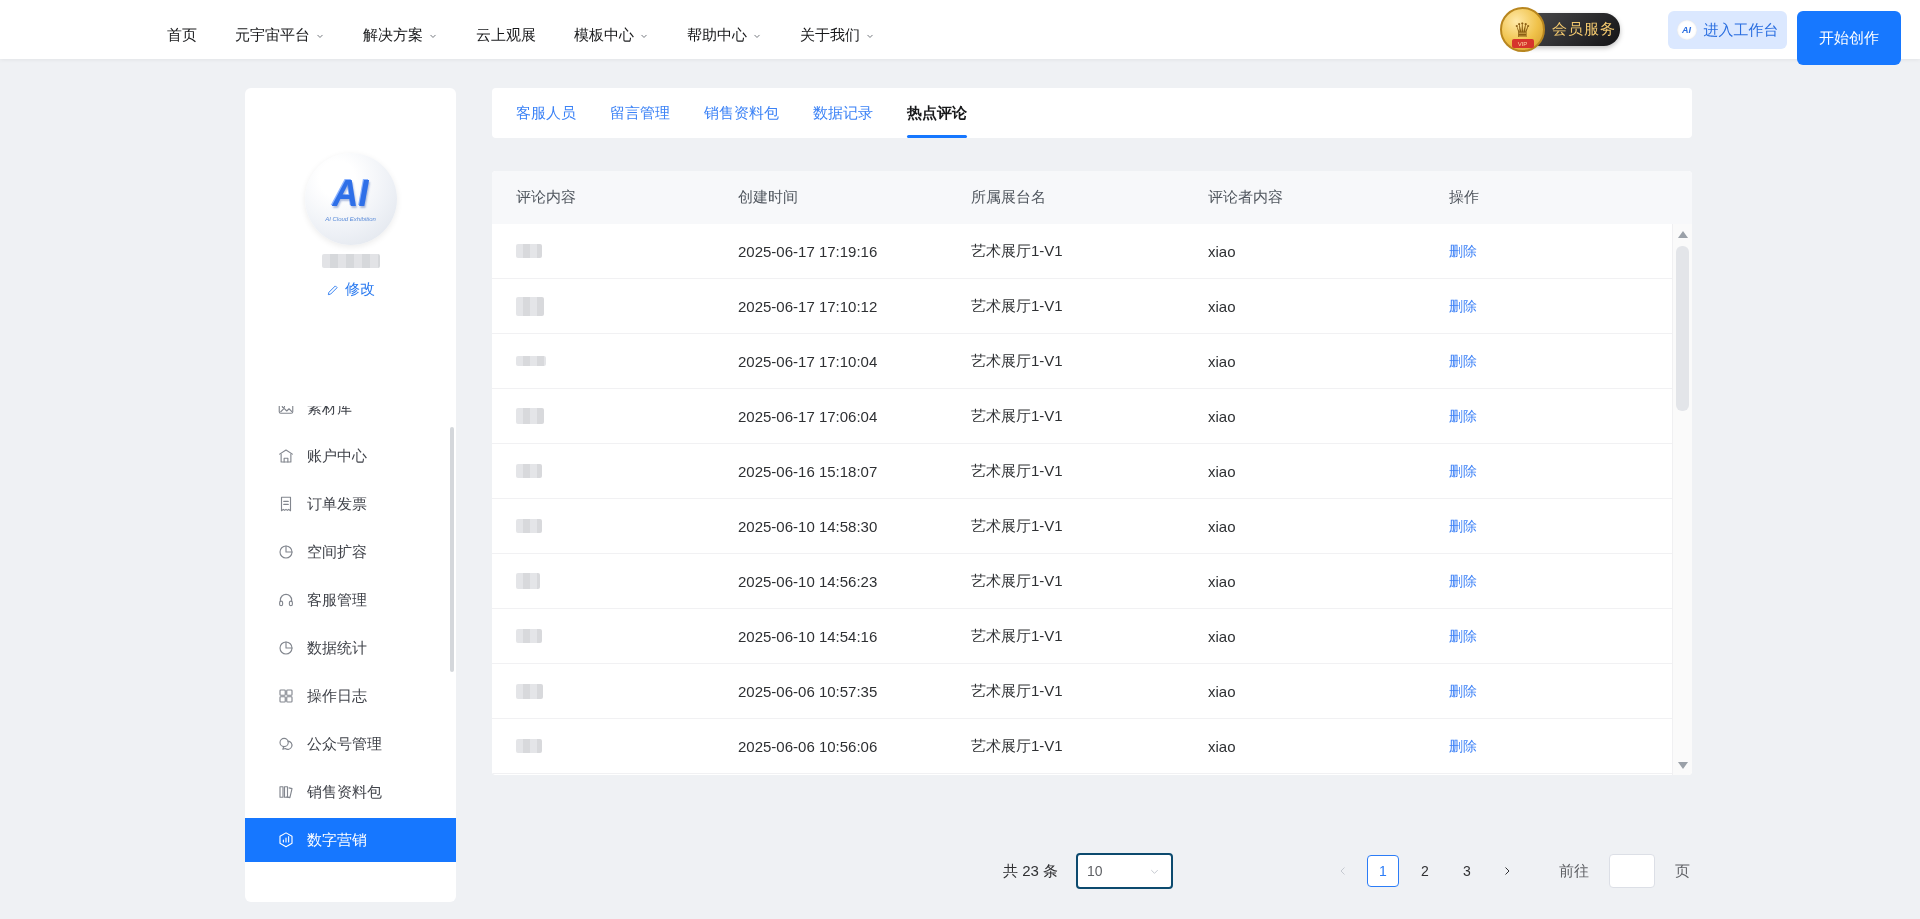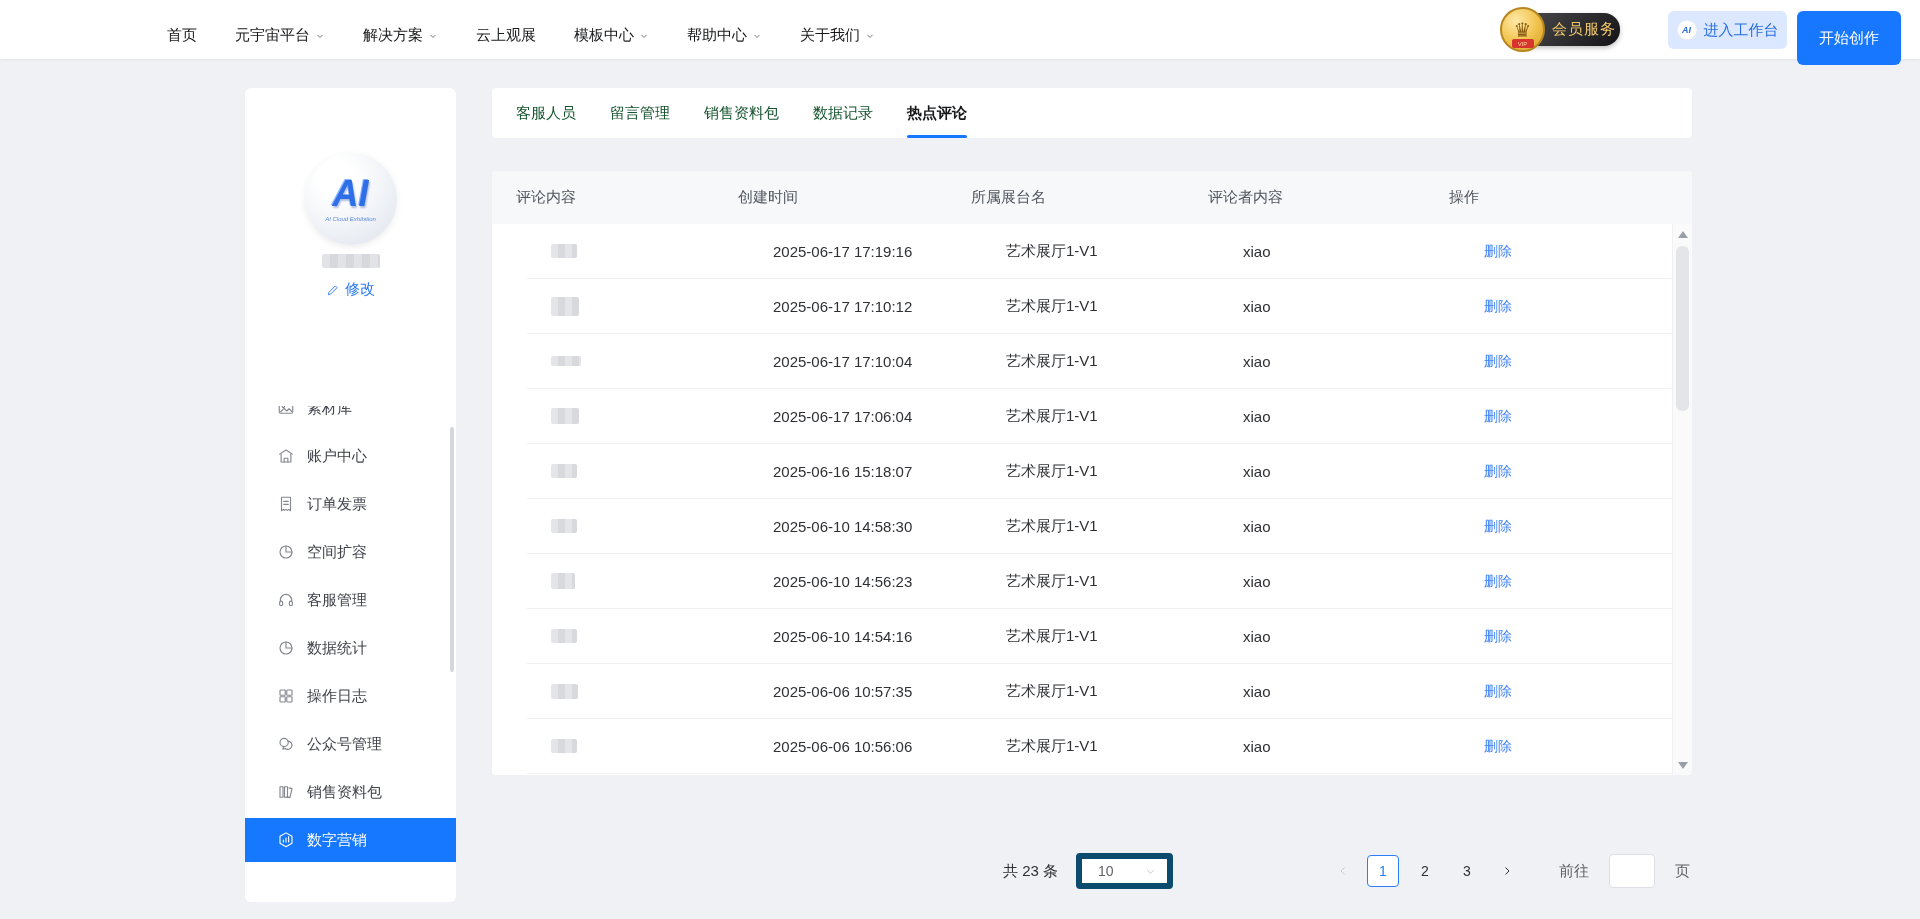--- a/index.html
+++ b/index.html
@@ -63,33 +63,33 @@
   .s-icon { width:18px; height:18px; flex:0 0 18px; color:#82868e; }
   .side-item.active .s-icon { color:#fff; }
   .s-icon svg { width:18px; height:18px; stroke:currentColor; stroke-width:1.5; fill:none;
     stroke-linecap:round; stroke-linejoin:round; }
   .side-scrollbar { position:absolute; right:2px; top:339px; width:4px; height:245px;
     background:#d4d7db; border-radius:2px; }
 
   
   .tabs-card { position:absolute; left:492px; top:88px; width:1200px; height:50px; background:#fff;
     border-radius:4px; display:flex; align-items:stretch; padding:0 24px; gap:34px; }
-  .tab { position:relative; display:flex; align-items:center; font-size:15px; color:#14532d; cursor:pointer; }
+  .tab { position:relative; display:flex; align-items:center; font-size:15px; color:#3b82f6; cursor:pointer; }
   .tab.active { color:#17181a; font-weight:bold; }
   .tab.active::after { content:""; position:absolute; left:0; right:0; bottom:0; height:3px;
     background:#1677ff; border-radius:2px; }
 
   
   .table-card { position:absolute; left:492px; top:171px; width:1200px; height:604px; background:#fff;
     border-radius:4px; overflow:hidden; }
   .thead { display:grid; grid-template-columns:222px 233px 237px 241px 1fr; padding-left:24px;
     height:53px; background:#f7f8fa; align-items:center; font-size:15px; color:#50565e; }
   .tbody { position:absolute; left:0; right:20px; top:53px; bottom:0; }
   .tr { display:grid; grid-template-columns:222px 233px 237px 241px 1fr; padding-left:24px; height:55px;
-    align-items:center; border-bottom:1px solid #f1f1f3; font-size:15px; color:#2e3033; background:#fff;margin-left:35px; }
+    align-items:center; border-bottom:1px solid #f1f1f3; font-size:15px; color:#2e3033; background:#fff; }
   .redacted { width:26px; height:14px; border-radius:2px; filter:blur(.6px);
     background:repeating-linear-gradient(90deg,#e4e5e8 0 7px,#d8d9dc 7px 14px),
                repeating-linear-gradient(0deg,rgba(255,255,255,.45) 0 6px,rgba(0,0,0,.05) 6px 12px); }
   .tr:nth-child(2) .redacted { height:19px; width:28px; }
   .tr:nth-child(3) .redacted { height:10px; width:30px; }
   .tr:nth-child(4) .redacted { height:16px; width:28px; }
   .tr:nth-child(7) .redacted { height:16px; width:24px; }
   .tr:nth-child(9) .redacted { height:15px; width:27px; }
   .del-link { color:#3e82f7; font-size:14px; cursor:pointer; }
 
@@ -102,22 +102,22 @@
     border-bottom:7px solid #9aa0a8; }
   .sb-down i { width:0; height:0; border-left:5px solid transparent; border-right:5px solid transparent;
     border-top:7px solid #9aa0a8; }
   .sb-thumb { position:absolute; left:3px; right:3px; top:22px; height:165px; background:#e3e5e9;
     border-radius:6px; }
 
   
   .pagination { position:absolute; left:1003px; top:853px; width:687px; height:36px; display:flex;
     align-items:center; }
   .total-label { font-size:15px; color:#303133; }
-  .size-select { width:97px; height:36px; border:6px solid #0c4a6e; border-radius:4px; background:#fff;
-    margin-left:18px; position:relative; display:flex; align-items:center; padding-left:16px;
+  .size-select { width:97px; height:36px; border:2px solid #0c4a6e; border-radius:4px; background:#fff;
+    margin-left:18px; position:relative; display:flex; align-items:center; padding-left:9px;
     font-size:14px; color:#606266; cursor:pointer; }
   .size-select svg { position:absolute; right:11px; width:11px; height:11px; stroke:#c0c4cc;
     stroke-width:2; fill:none; }
   .pager { margin-left:auto; display:flex; align-items:center; gap:10px; }
   .pg-arrow { width:28px; height:32px; display:flex; align-items:center; justify-content:center;
     background:none; border:none; font-size:15px; cursor:pointer; }
   .pg-arrow svg { width:12px; height:12px; stroke-width:2; fill:none; }
   .pg-prev svg { stroke:#c6cad1; } .pg-next svg { stroke:#303133; }
   .page { min-width:32px; height:32px; border:none; background:none; font-size:14px; color:#303133;
     border-radius:4px; cursor:pointer; }

